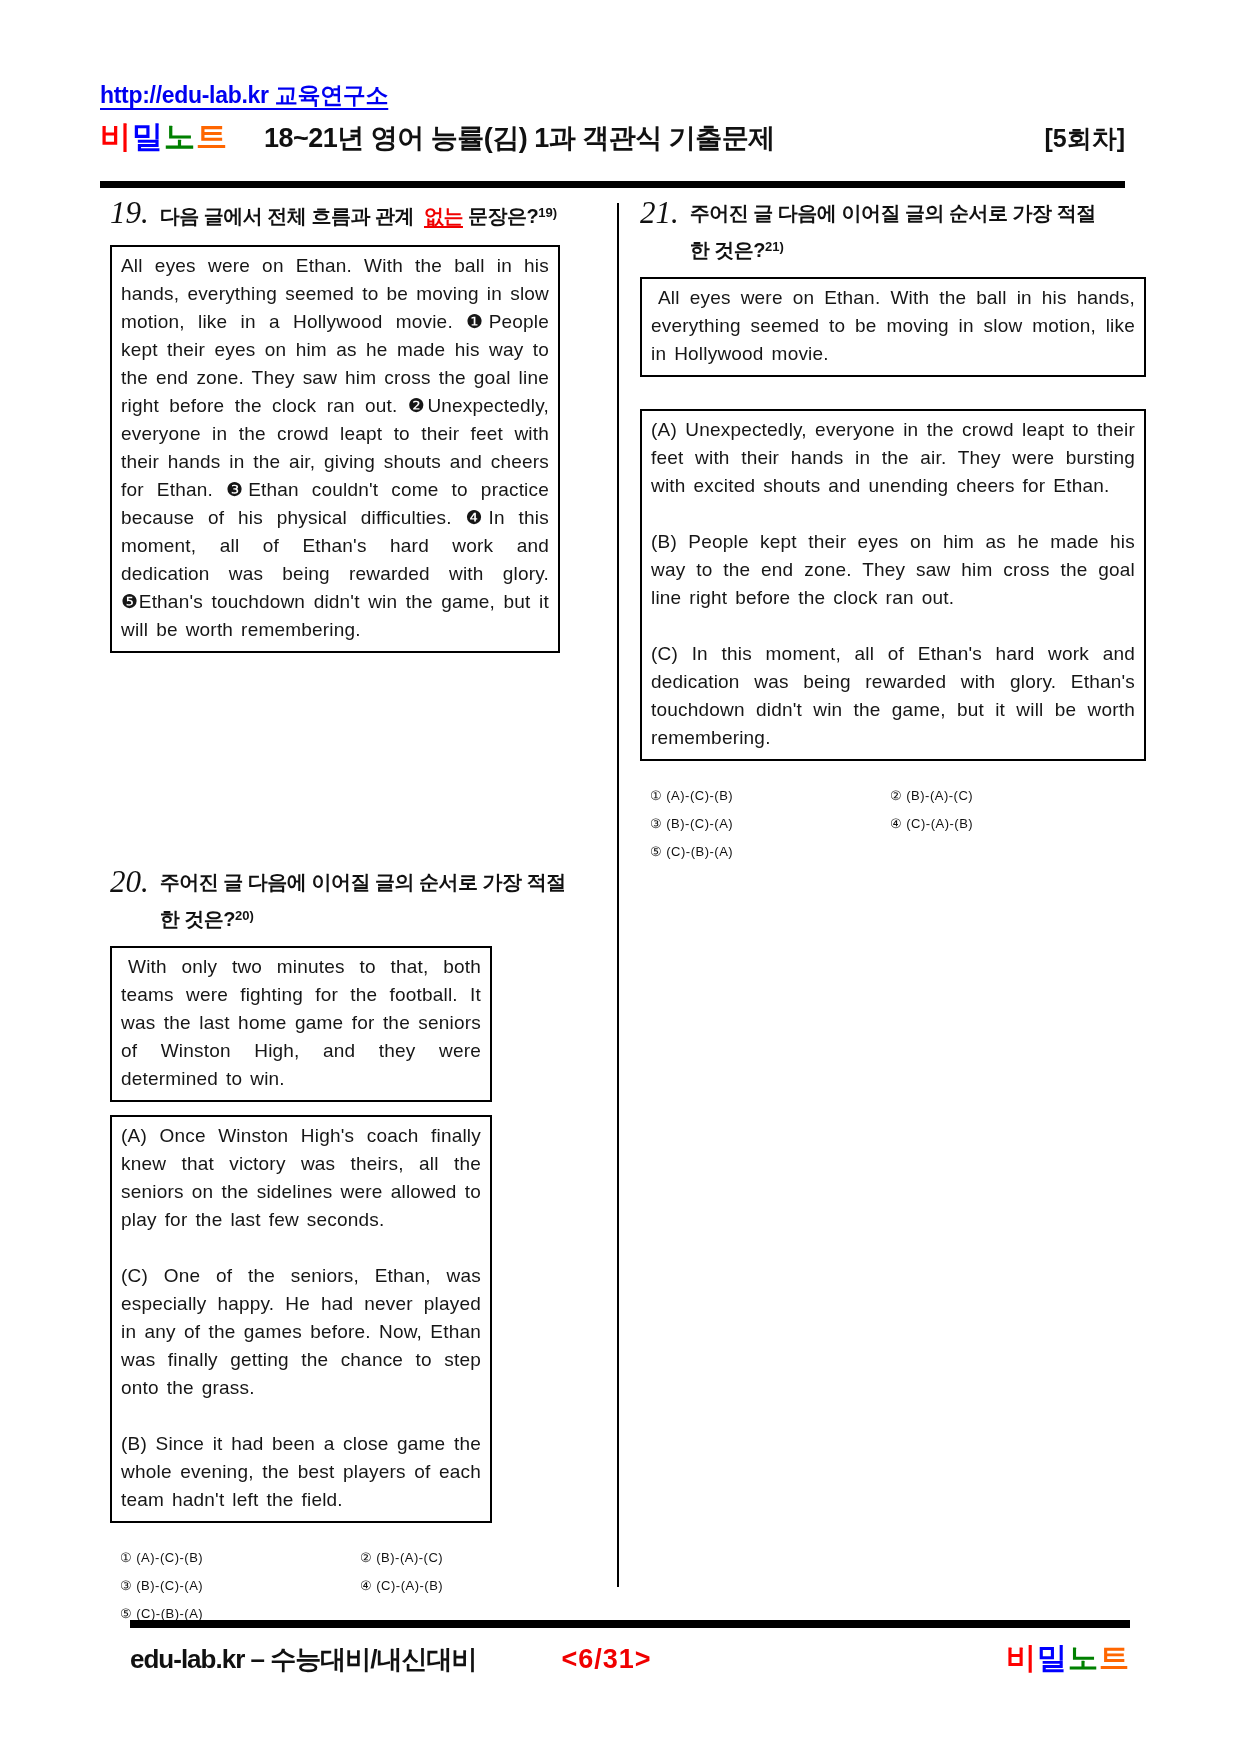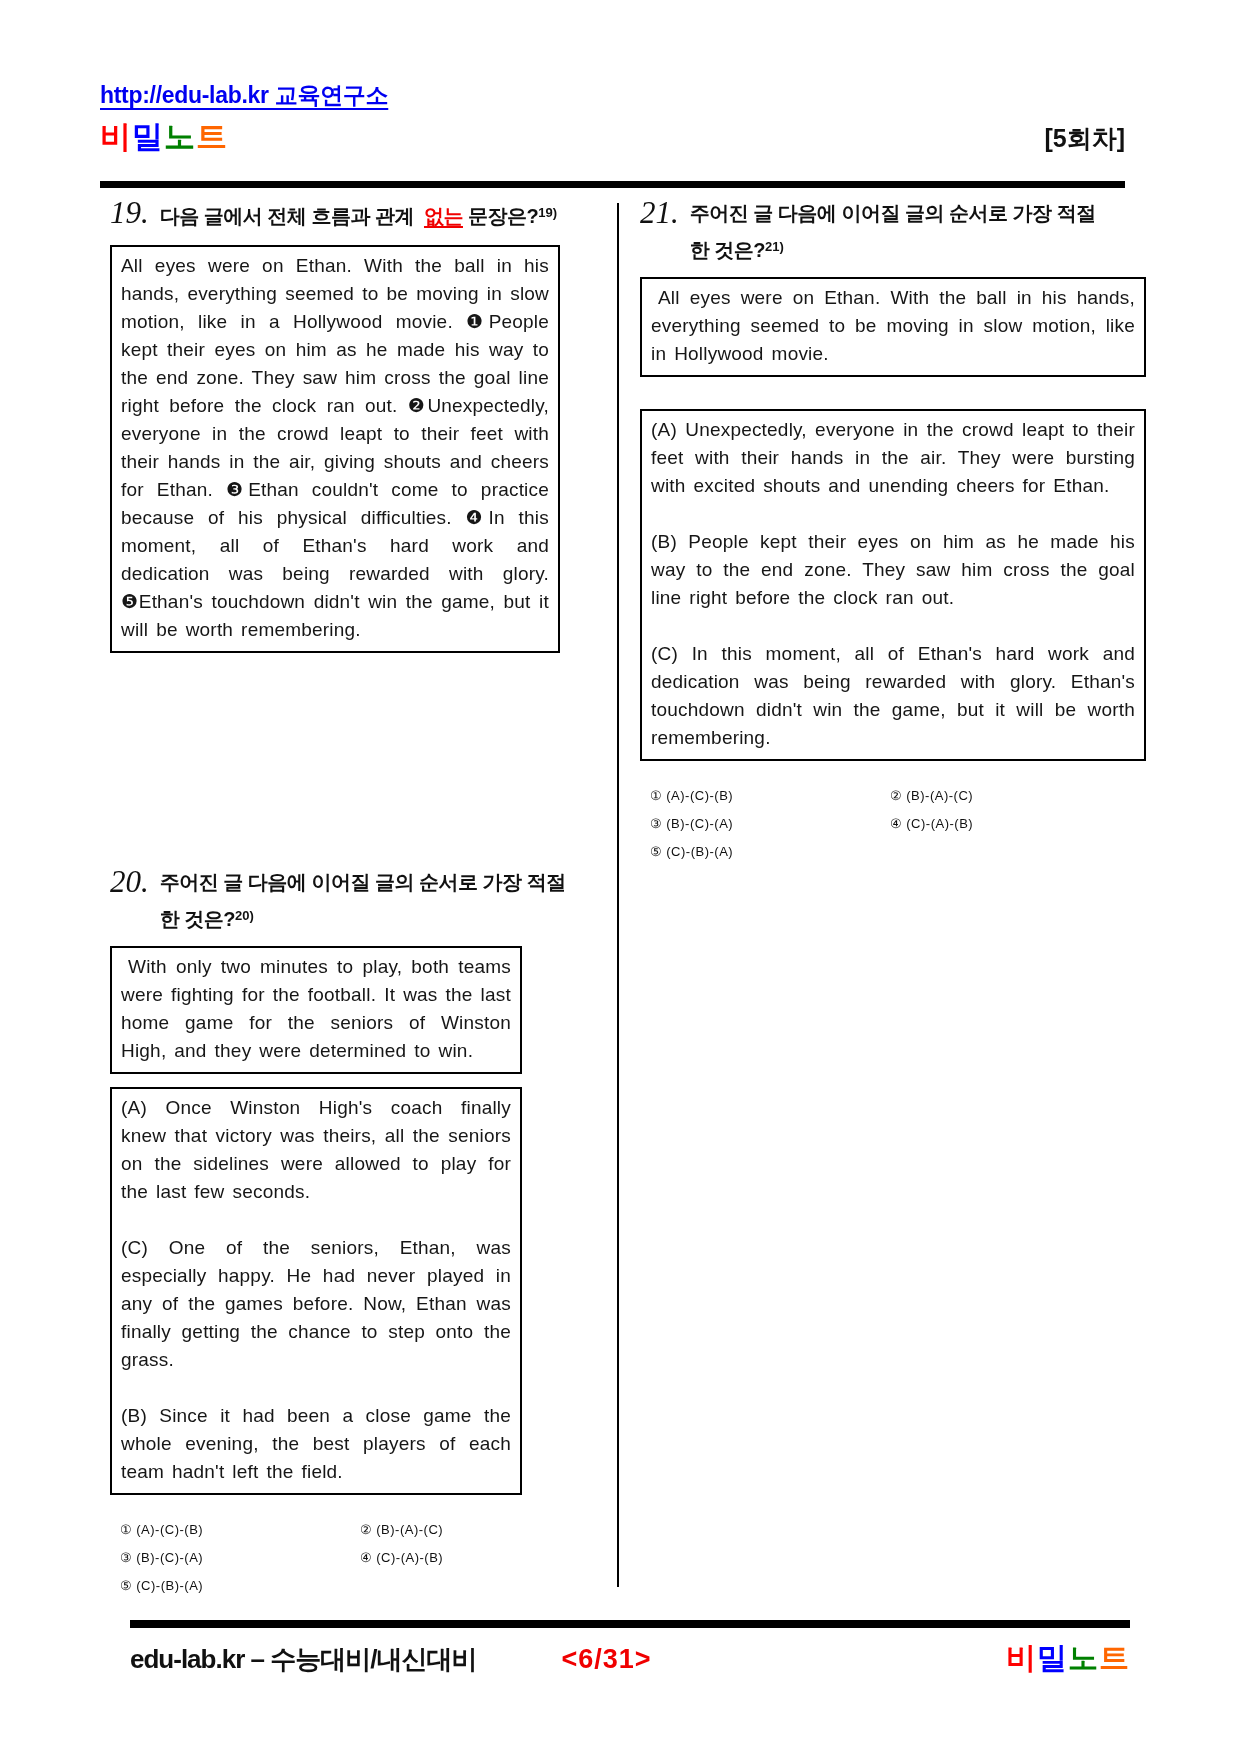--- a/index.html
+++ b/index.html
@@ -24,21 +24,21 @@
   }
   .brand { font-size:31px; font-weight:bold; letter-spacing:1px; white-space:nowrap; }
   .doc-title { font-size:27px; font-weight:bold; margin-left:36px; letter-spacing:-0.5px; white-space:nowrap; }
   .round { margin-left:auto; font-size:25px; font-weight:bold; }
   .header-rule { position:absolute; left:100px; top:181px; width:1025px; height:7px; background:#000; }
 
   
   .col-divider { position:absolute; left:617px; top:203px; width:2px; height:1384px; background:#000; }
   .col-left  { position:absolute; left:110px; top:196px; width:450px; }
   .col-right { position:absolute; left:640px; top:196px; width:506px; }
-  .q20 { position:absolute; top:669px; left:0; width:412px; }
+  .q20 { position:absolute; top:669px; left:0; width:382px; }
 
   
   .q-head { display:flex; align-items:flex-start; }
   .q-num {
     font-family:"Liberation Serif", serif; font-style:italic;
     font-size:31px; line-height:34px; white-space:nowrap;
   }
   .q-prompt {
     margin-left:11px; font-weight:bold; font-size:20px; line-height:34px;
     letter-spacing:-0.5px;
@@ -80,20 +80,21 @@
 <body>
 
 <div class="page">
 
   <a class="site-link">http://edu-lab.kr 교육연구소</a>
 
   <div class="title-row">
     <span class="brand">
       <span style="color: rgb(255, 0, 0);">비</span><span style="color: rgb(0, 0, 255);">밀</span><span style="color: rgb(0, 128, 0);">노</span><span style="color: rgb(255, 102, 0);">트</span>
     </span>
+    <span class="doc-title">18~21년 영어 능률(김) 1과 객관식 기출문제</span>
     <span class="round">[5회차]</span>
   </div>
   <div class="header-rule"></div>
 
   <div class="col-divider"></div>
 
   <section class="col-left">
 
     <div class="q19">
       <div class="q-head">
@@ -107,21 +108,21 @@
 
     <div class="q20">
       <div class="q-head">
         <span class="q-num">20.</span>
         <span class="q-prompt">
           <span class="line">주어진 글 다음에 이어질 글의 순서로 가장 적절</span>
           <span class="line"><span>한 것은?</span><span class="fn">20)</span></span>
         </span>
       </div>
       <div class="box given">
-        <p>With only two minutes to play, both teams were fighting for the football. It was the last home game for the seniors of Winston High, and they were determined to win.</p>
+        <p>With only two minutes to that, both teams were fighting for the football. It was the last home game for the seniors of Winston High, and they were determined to win.</p>
       </div>
       <div class="box abc">
         <p>(A) Once Winston High's coach finally knew that victory was theirs, all the seniors on the sidelines were allowed to play for the last few seconds.</p>
         <p>(C) One of the seniors, Ethan, was especially happy. He had never played in any of the games before. Now, Ethan was finally getting the chance to step onto the grass.</p>
         <p>(B) Since it had been a close game the whole evening, the best players of each team hadn't left the field.</p>
       </div>
       <div class="choices">
         <span>① (A)-(C)-(B)</span>
         <span>② (B)-(A)-(C)</span>
         <span>③ (B)-(C)-(A)</span>

